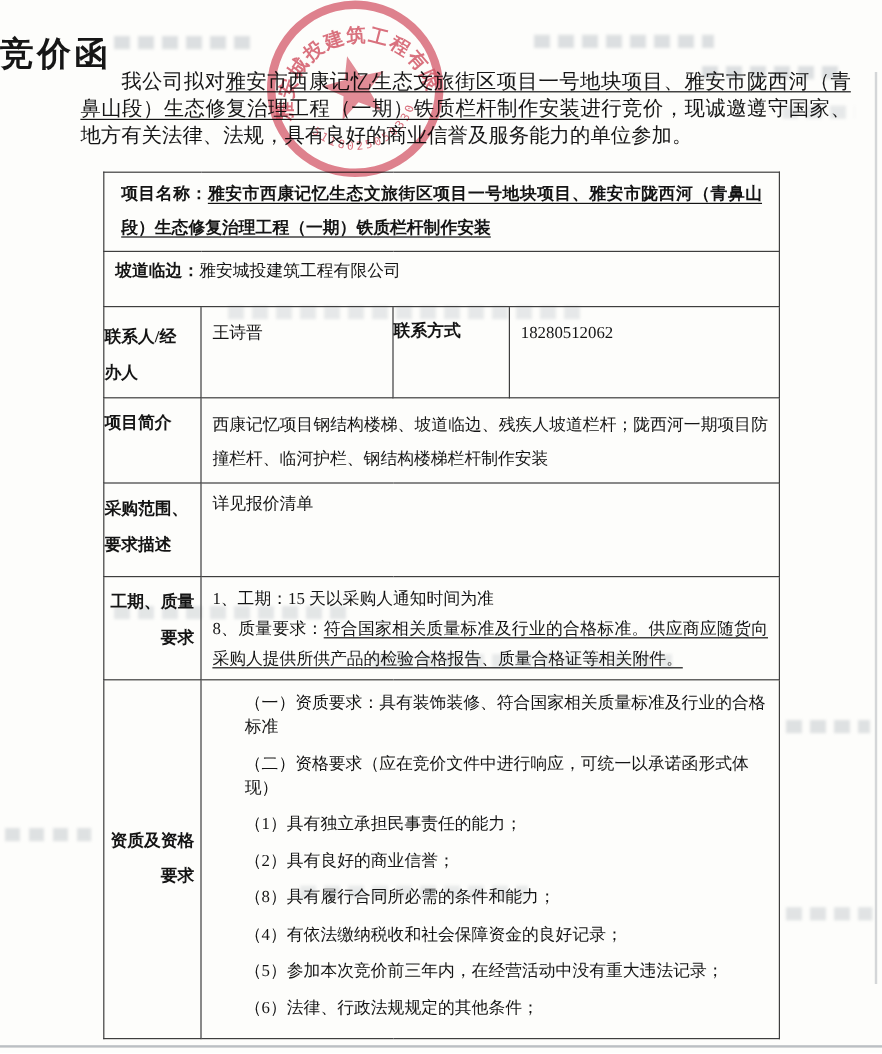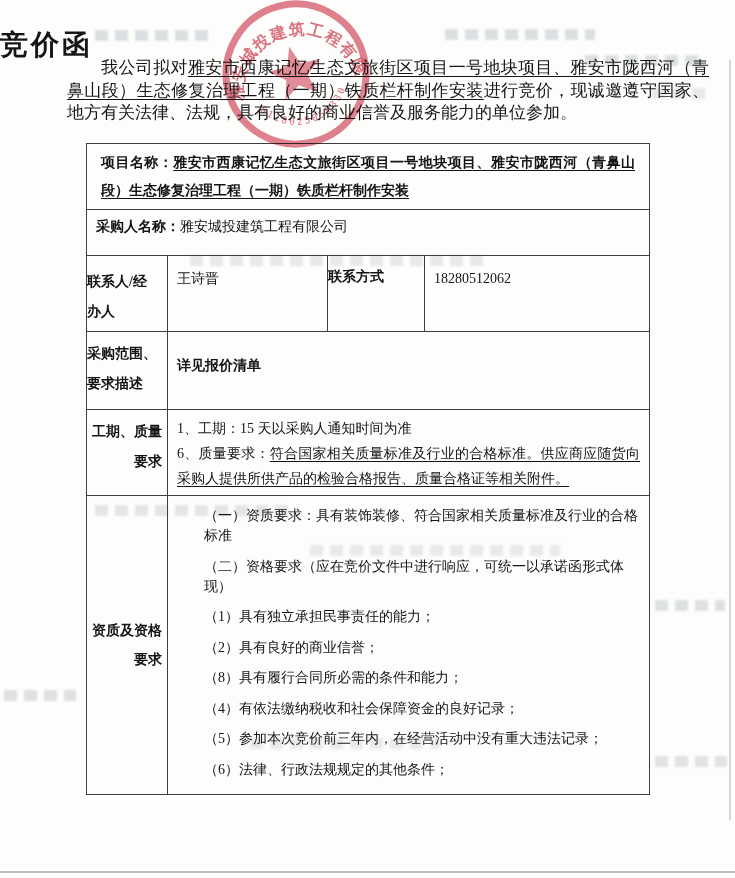--- a/index.html
+++ b/index.html
@@ -25,21 +25,21 @@
   .b{font-weight:bold;}
   
   table.grid{position:absolute;top:143px;left:86px;width:563px;
     border-collapse:collapse;table-layout:fixed;font-size:14px;color:#141414;}
   .grid td{border:1.6px solid #3e3e3e;vertical-align:top;padding:4px 9px;line-height:24px;}
   .grid td.lc{font-weight:bold;padding:7px 5px 0 0;line-height:30px;white-space:pre-line;}
   .grid tr.r1 td{line-height:27.5px;padding:5px 14px;text-align:justify;}
   .grid tr.r2 td{line-height:22px;padding-top:6px;}
   .grid tr.r3 td{padding-top:11px;}
   .grid tr.r4 td.cc{line-height:29px;text-align:justify;padding-top:8px;}
-  .grid tr.r5 td.cc{padding-top:22px;font-weight:bold;}
+  .grid tr.r5 td.cc{padding-top:6px;}
   .grid tr.r6 td.cc{line-height:25px;text-align:justify;padding-top:6px;}
   .grid tr.r6 td.lc,.grid tr.r7 td.lc{text-align:right;}
   .grid tr.r7 td.lc{vertical-align:middle;padding-top:0;line-height:29px;}
   .grid tr.r7 td.cc{padding-top:10px;}
   .grid tr.r7 .item{padding-left:27px;line-height:20px;margin-bottom:10.5px;}
   
   .stamp{position:absolute;left:215px;top:-7px;width:162px;height:162px;
     mix-blend-mode:multiply;opacity:.88;z-index:5;pointer-events:none;}
 </style>
 </head>
@@ -70,40 +70,44 @@
       <col style="width:81px">
         <col style="width:160px">
         <col style="width:97px">
         <col style="width:225px">
     </colgroup>
     <tbody>
         <tr class="r1">
       <td colspan="4" style="height:55px"><span class="b">项目名称：</span><span class="b u">雅安市西康记忆生态文旅街区项目一号地块项目、雅安市陇西河（青鼻山段）生态修复治理工程（一期）铁质栏杆制作安装</span></td>
     </tr>
     <tr class="r2">
-      <td colspan="4" style="height:35px"><span class="b">采购人名称：</span><span>雅安城投建筑工程有限公司</span></td>
+      <td colspan="4" style="height:35px"><span class="b">坡道临边：</span><span>雅安城投建筑工程有限公司</span></td>
     </tr>
     <tr class="r3">
       <td class="lc" style="height:64px">联系人/经
 办人</td>
       <td class="cc">王诗晋</td>
       <td class="lc" style="line-height:20px;padding-top:11px">联系方式</td>
       <td class="cc">18280512062</td>
+    </tr>
+    <tr class="r4">
+      <td class="lc" style="height:60px">项目简介</td>
+      <td class="cc" colspan="3">西康记忆项目钢结构楼梯、坡道临边、残疾人坡道栏杆；陇西河一期项目防撞栏杆、临河护栏、钢结构楼梯栏杆制作安装</td>
     </tr>
     <tr class="r5">
       <td class="lc" style="height:70px">采购范围、
 要求描述</td>
       <td class="cc" colspan="3">详见报价清单</td>
     </tr>
     <tr class="r6">
       <td class="lc" style="height:70px">工期、质量
 要求</td>
       <td class="cc" colspan="3">
         <div>1、工期：15 天以采购人通知时间为准</div>
-        <div><span>6、质量要求：</span><span class="u">符合国家相关质量标准及行业的合格标准。供应商应随货向采购人提供所供产品的检验合格报告、质量合格证等相关附件。</span></div>
+        <div><span>8、质量要求：</span><span class="u">符合国家相关质量标准及行业的合格标准。供应商应随货向采购人提供所供产品的检验合格报告、质量合格证等相关附件。</span></div>
       </td>
     </tr>
     <tr class="r7">
       <td class="lc" style="height:251px">资质及资格
 要求</td>
       <td class="cc" colspan="3">
         <div class="item">（一）资质要求：具有装饰装修、符合国家相关质量标准及行业的合格标准</div>
         <div class="item">（二）资格要求（应在竞价文件中进行响应，可统一以承诺函形式体现）</div>
         <div class="item">（1）具有独立承担民事责任的能力；</div>
         <div class="item">（2）具有良好的商业信誉；</div>

